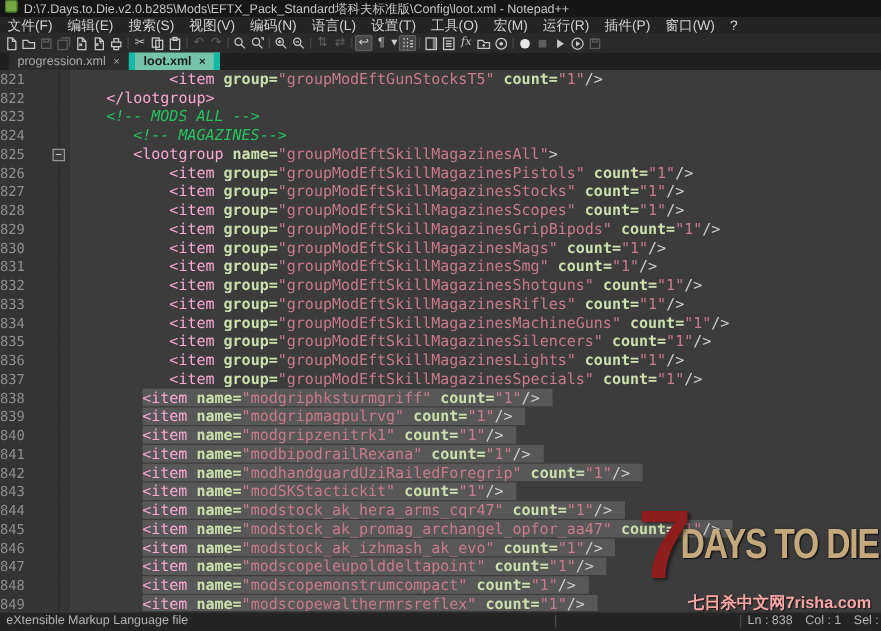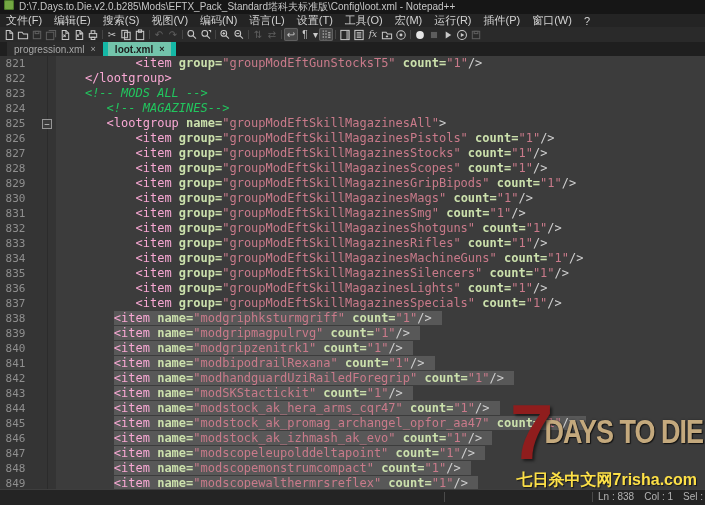--- a/index.html
+++ b/index.html
@@ -33,21 +33,21 @@
   .tab{display:flex;align-items:center;gap:6px;font-size:10px;padding:0 7px;
        background:#2c2c2c;color:#a8a8a8;border-right:5px solid #14b8a6;cursor:default}
   .tab.active{background:#73c4ab;color:#1c1c1c;font-weight:bold}
   .tabclose{font-size:9px;line-height:9px}
 
   
   .editor{position:absolute;top:56px;left:0;right:0;bottom:15px;background:#3c3c3c;
           font-family:"DejaVu Sans Mono","Liberation Mono",monospace;font-size:12px;
           line-height:15px;white-space:pre;overflow:hidden}
   .codeline{display:flex;height:15px}
-  .gutter{width:40px;flex:0 0 auto;background:#343434;color:#8f8f8f;text-align:center;
+  .gutter{width:40px;flex:0 0 auto;background:#343434;color:#8f8f8f;text-align:left;
           padding-right:9px;box-sizing:border-box;font-size:11px}
   .foldcell{width:16px;flex:0 0 auto;background:#343434;position:relative}
   .foldcell::before{content:"";position:absolute;left:7px;top:0;bottom:0;width:1px;background:#2b2b2b}
   .foldbox{position:absolute;left:2px;top:3px;width:10px;height:10px;background:#3c3c3c;
            border:1px solid #969696;color:#cdcdcd;font-size:9px;line-height:8px;text-align:center;
            box-sizing:border-box;z-index:2}
   .codetext{color:#cfcfcf}
   .selseg{background:#585858;padding-right:10px}
   .tk-tag{color:#f9a8d4}
   .tk-attr{color:#cbe0ac;font-weight:bold}
@@ -67,21 +67,21 @@
 
   
   .watermark{position:absolute;right:2px;bottom:14px;display:flex;flex-direction:column;
              align-items:flex-end;pointer-events:none;z-index:5}
   .wm-row{display:flex;align-items:flex-start}
   .wm-seven{font-size:78px;font-weight:900;color:#8f1d1d;line-height:58px;margin-right:-9px;
             text-shadow:2px 2px 3px rgba(0,0,0,.55);z-index:2;font-family:"Liberation Sans",sans-serif}
   .wm-days{font-size:27px;font-weight:900;letter-spacing:-1px;color:#c4a97d;
            transform:scaleY(1.25);transform-origin:top;margin-top:10px;
            text-shadow:1px 1px 1px rgba(0,0,0,.7),0 0 2px rgba(0,0,0,.4)}
-  .wm-site{font-size:16px;font-weight:bold;color:#fde047;margin-top:9px;margin-right:6px;
+  .wm-site{font-size:13px;font-weight:bold;color:#fca5a5;margin-top:9px;margin-right:6px;
            text-shadow:1px 1px 1px rgba(0,0,0,.6)}
 </style>
 </head>
 <body>
 
 <div class="titlebar">
   <span class="appicon"></span>
   <span>D:\7.Days.to.Die.v2.0.b285\Mods\EFTX_Pack_Standard塔科夫标准版\Config\loot.xml - Notepad++</span>
 </div>
 
@@ -277,18 +277,19 @@
 
 <div class="watermark">
   <div class="wm-row">
     <span class="wm-seven">7</span>
     <span class="wm-days">DAYS TO DIE</span>
   </div>
   <span class="wm-site">七日杀中文网7risha.com</span>
 </div>
 
 <div class="statusbar">
+  <span class="sb-left">eXtensible Markup Language file</span>
   <span class="sbdiv" style="left:444px"></span>
   <span class="sbdiv" style="left:592px"></span>
   <span class="sb-right">
     <span>Ln : 838</span><span>Col : 1</span><span>Sel : 17,002 | 329</span>
   </span>
 </div>
 
 </body></html>

